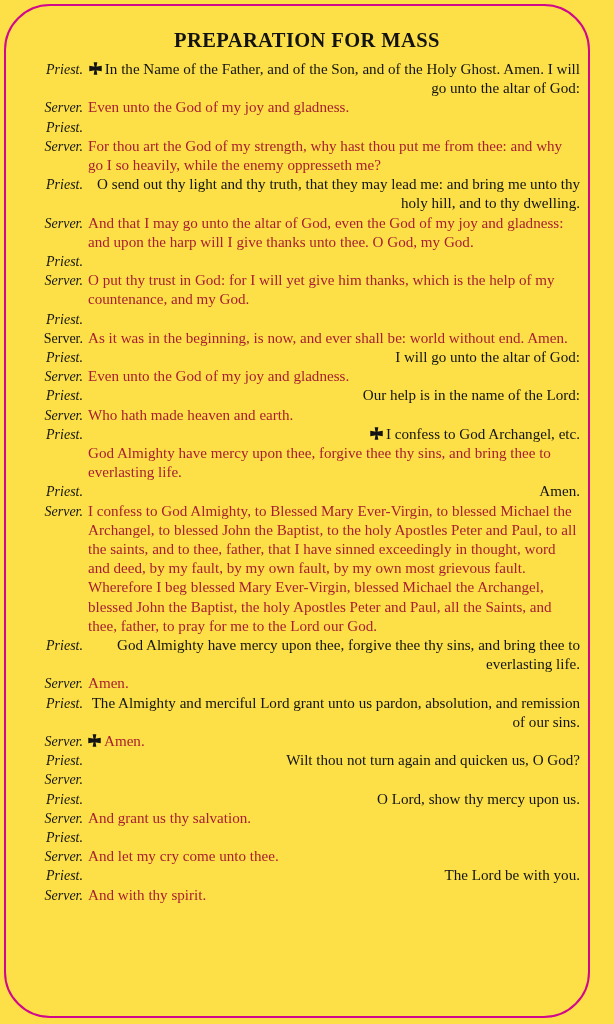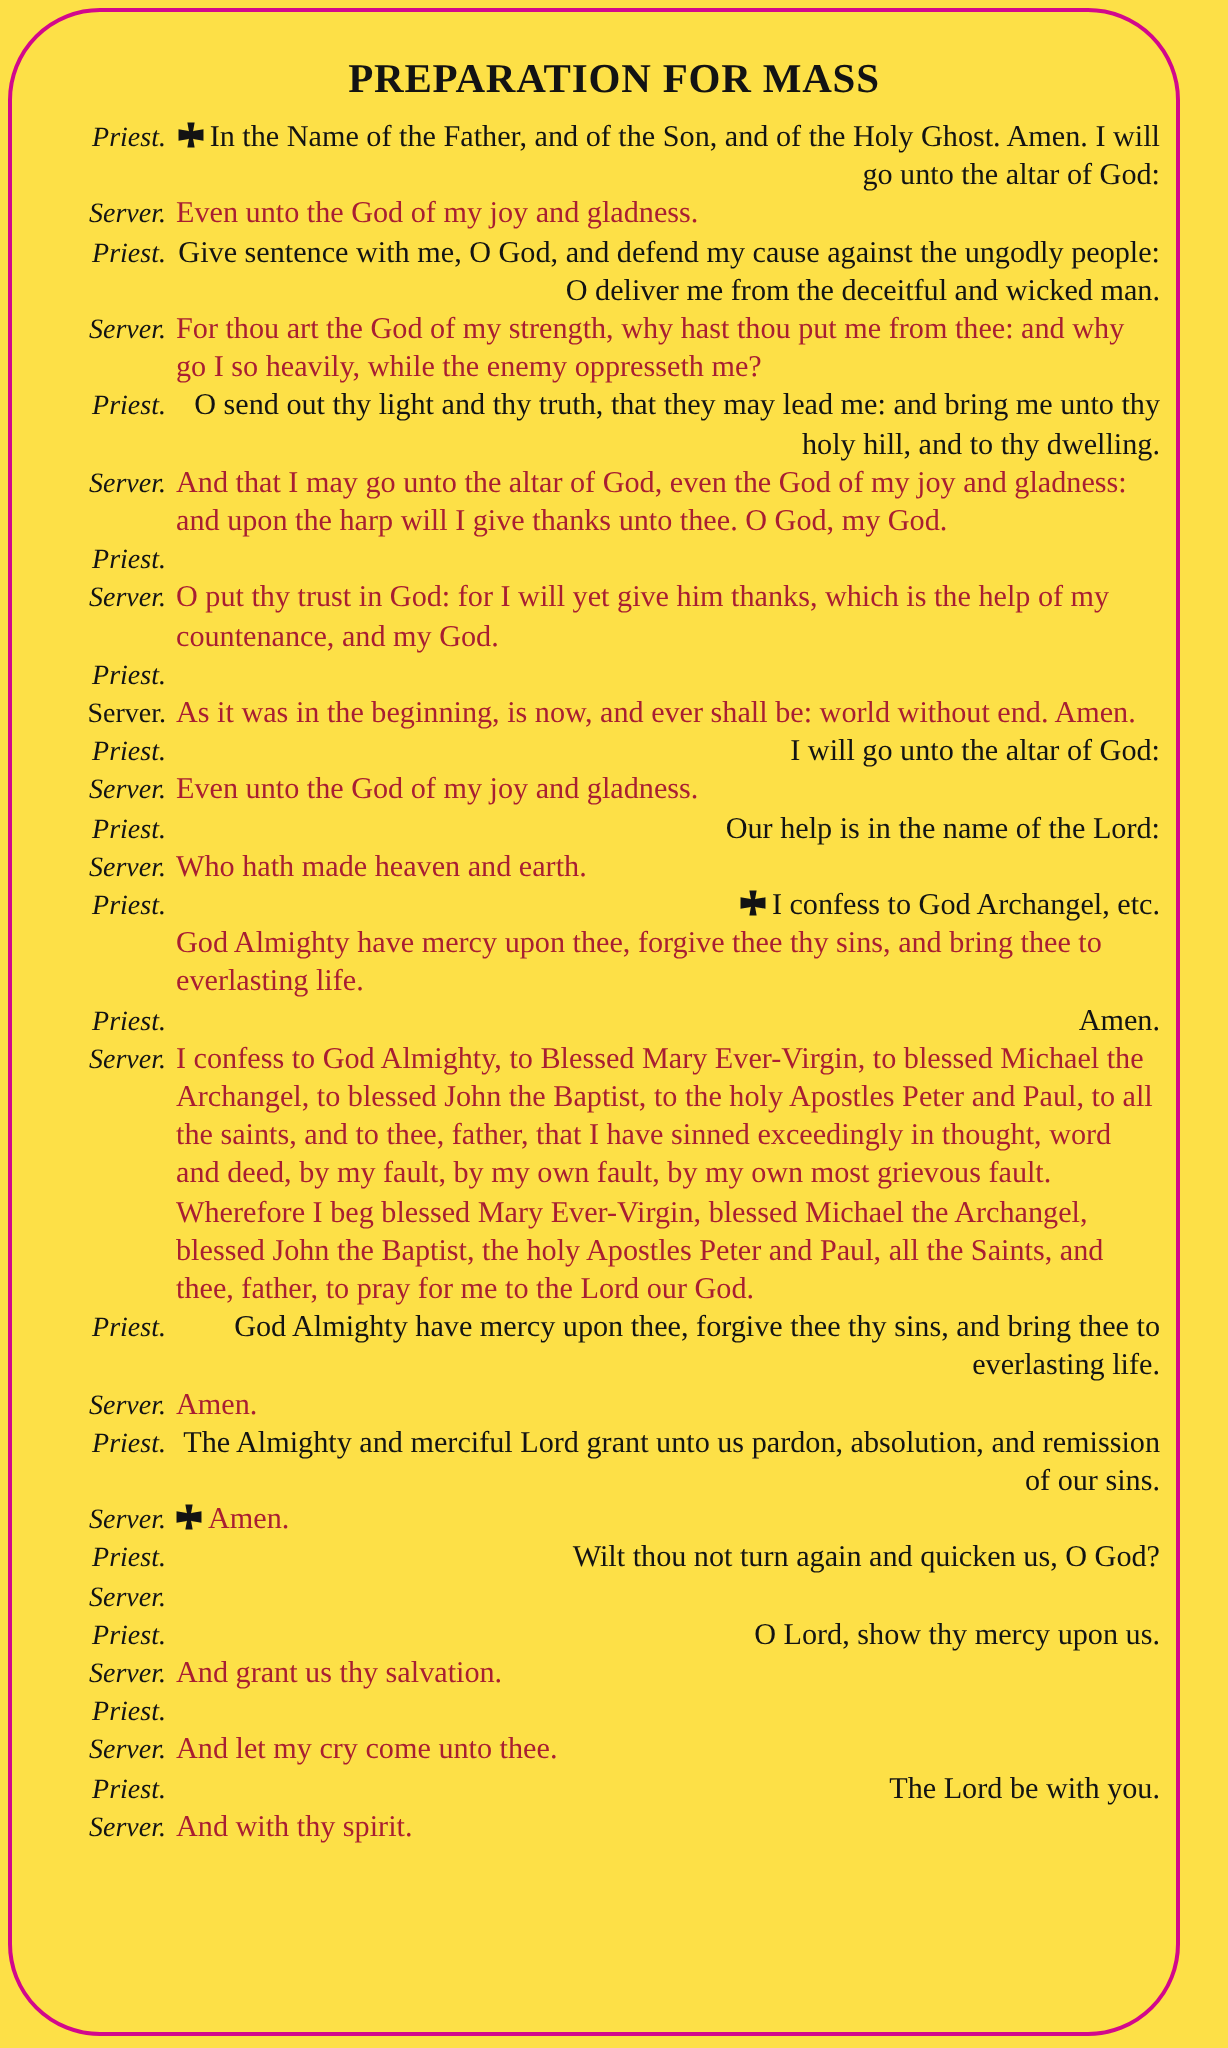--- a/index.html
+++ b/index.html
@@ -113,21 +113,20 @@
         <span class="body"><span class="cross"><svg viewBox="0 0 100 100" width="13" height="13">
               <path d="M36 2 L64 2 L58 36 L64 34 L98 28 L98 72 L64 66 L58 64 L64 98 L36 98 L42 64 L36 66 L2 72 L2 28 L36 34 L42 36 Z" fill="#131313"></path>
             </svg></span><span>In the Name of the Father, and of the Son, and of the Holy Ghost. Amen. I will go unto the altar of God:</span></span>
       </div>
       <div class="line server">
         <span class="speaker">Server.</span>
         <span class="body"><span>Even unto the God of my joy and gladness.</span></span>
       </div>
       <div class="line priest">
         <span class="speaker">Priest.</span>
-        <span class="body"><span>Give sentence with me, O God, and defend my cause against the ungodly people: O deliver me from the deceitful and wicked man.</span></span>
       </div>
       <div class="line server">
         <span class="speaker">Server.</span>
         <span class="body"><span>For thou art the God of my strength, why hast thou put me from thee: and why go I so heavily, while the enemy oppresseth me?</span></span>
       </div>
       <div class="line priest">
         <span class="speaker">Priest.</span>
         <span class="body"><span>O send out thy light and thy truth, that they may lead me: and bring me unto thy holy hill, and to thy dwelling.</span></span>
       </div>
       <div class="line server">

